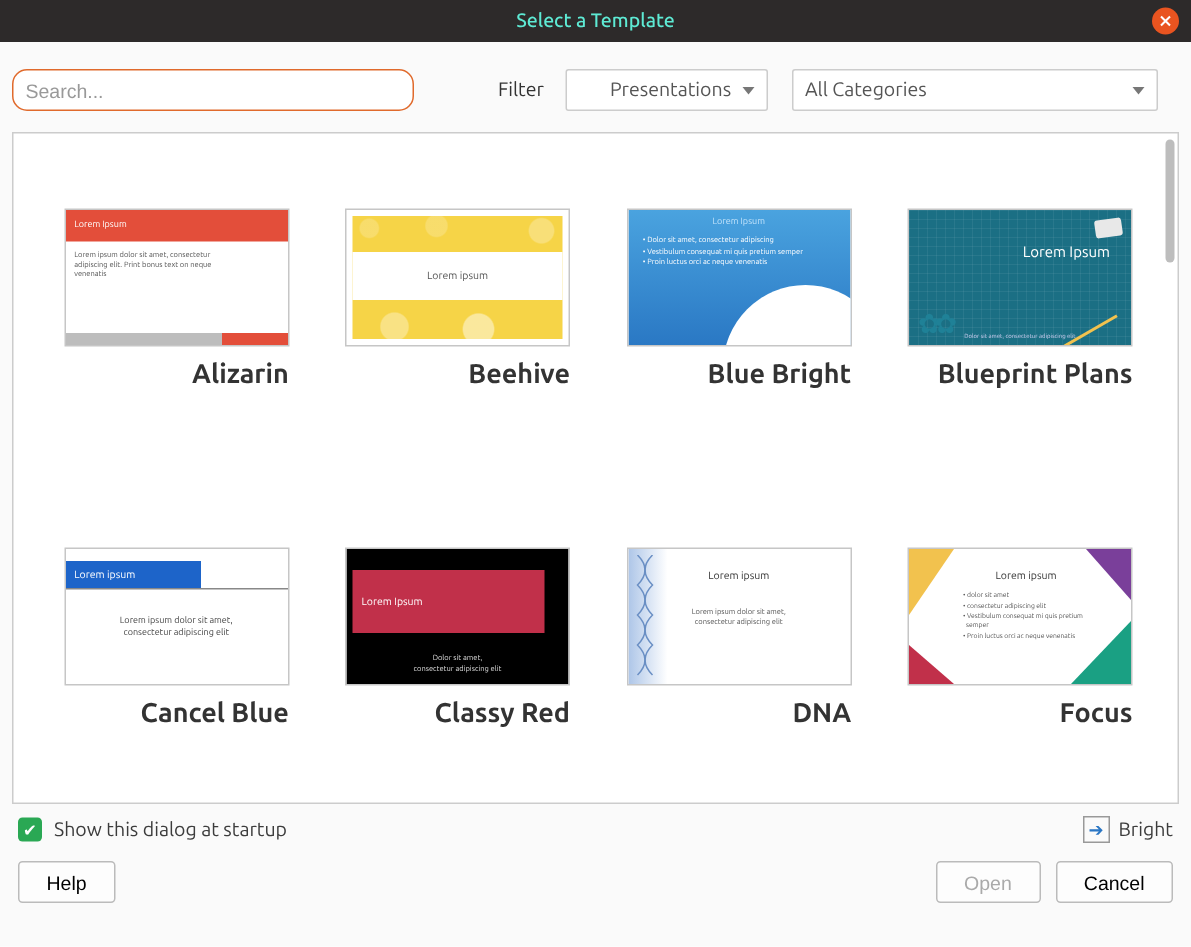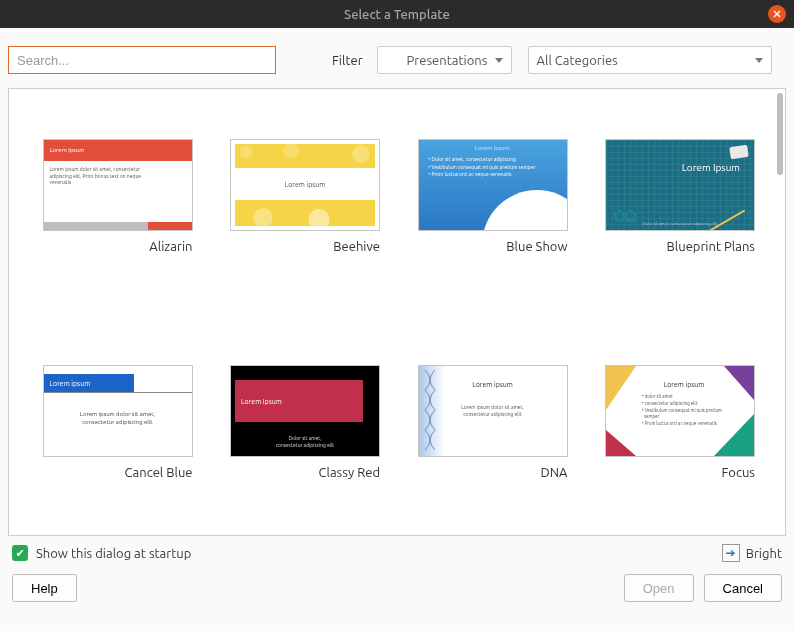--- a/index.html
+++ b/index.html
@@ -14,21 +14,21 @@
     }
     .titlebar {
       background: #2d2a2a;
       height: 28px;
       display: flex;
       align-items: center;
       justify-content: center;
       position: relative;
     }
     .titlebar-title {
-      color: #a3a3a3;
+      color: #5eead4;
       font-size: 13px;
       font-weight: 500;
     }
     .close-btn {
       position: absolute;
       right: 8px;
       top: 5px;
       width: 18px;
       height: 18px;
       border-radius: 50%;
@@ -43,21 +43,21 @@
     .toolbar {
       display: flex;
       align-items: center;
       padding: 18px 8px 8px 8px;
       gap: 14px;
     }
     .search-input {
       flex: 0 0 268px;
       height: 28px;
       border: 1px solid #e06a2c;
-      border-radius: 0;
+      border-radius: 10px;
       padding: 4px 8px;
       font-size: 13px;
       outline: none;
     }
     .search-input::placeholder { color: #999; }
     .filter-label {
       font-weight: 400;
       color: #333;
       margin-left: 42px;
     }
@@ -126,22 +126,23 @@
       height: 92px;
       border: 1px solid #c6c6c6;
       background: #fff;
       position: relative;
       overflow: hidden;
       font-size: 5px;
       color: #333;
     }
     .item-name {
       margin-top: 8px;
-      font-size: 13px;
+      font-size: 18px;
       color: #333;
+      font-weight: bold;
     }
     
     .alz-top { position:absolute; top:0;left:0;right:0;height:21px;background:#e34e3a;color:#fff;font-size:6px;padding:6px 6px;}
     .alz-body{position:absolute;top:26px;left:6px;right:40px;font-size:5px;line-height:1.3;color:#555}
     .alz-bottom{position:absolute;bottom:0;left:0;right:0;height:8px;display:flex}
     .alz-bottom .g{flex:1;background:#bdbdbd}
     .alz-bottom .r{width:44px;background:#e34e3a}
     
     .bee-bg{position:absolute;inset:4px;background:#f6d447}
     .bee-hex{position:absolute;inset:4px;background:
@@ -252,21 +253,21 @@
 
     <div class="item">
       <div class="thumb">
         <div class="bc-bg"></div>
         <div class="bc-title">Lorem Ipsum</div>
         <div class="bc-lines" style="white-space:pre">• Dolor sit amet, consectetur adipiscing
 • Vestibulum consequat mi quis pretium semper
 • Proin luctus orci ac neque venenatis</div>
         <div class="bc-curve"></div>
       </div>
-      <span class="item-name">Blue Show</span>
+      <span class="item-name">Blue Bright</span>
     </div>
 
     <div class="item">
       <div class="thumb">
         <div class="bp-bg"></div>
         <div class="bp-card"></div>
         <div class="bp-title">Lorem Ipsum</div>
         <div class="bp-gears">✿✿</div>
         <div class="bp-pencil"></div>
         <div class="bp-foot">Dolor sit amet, consectetur adipiscing elit</div>

